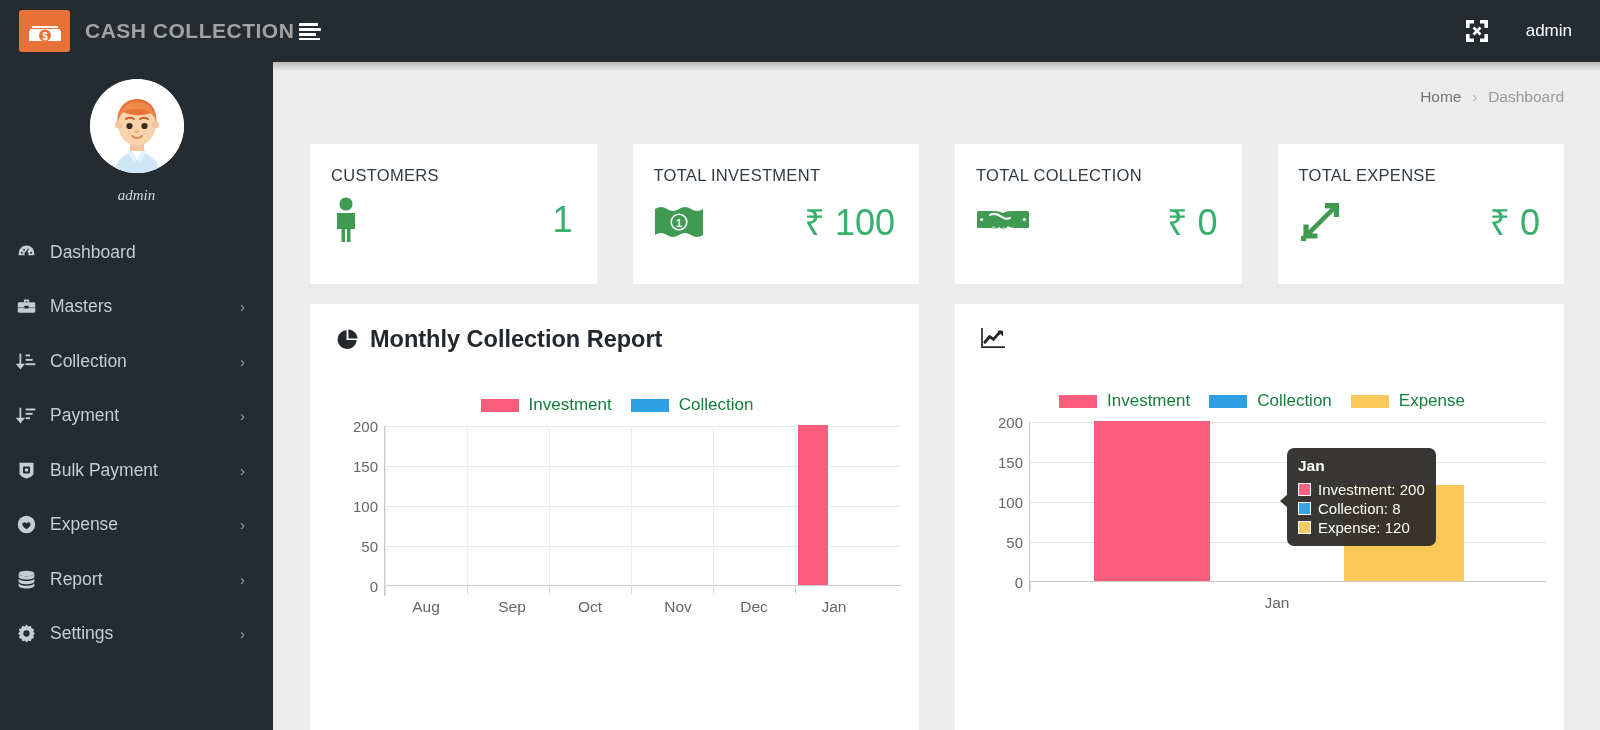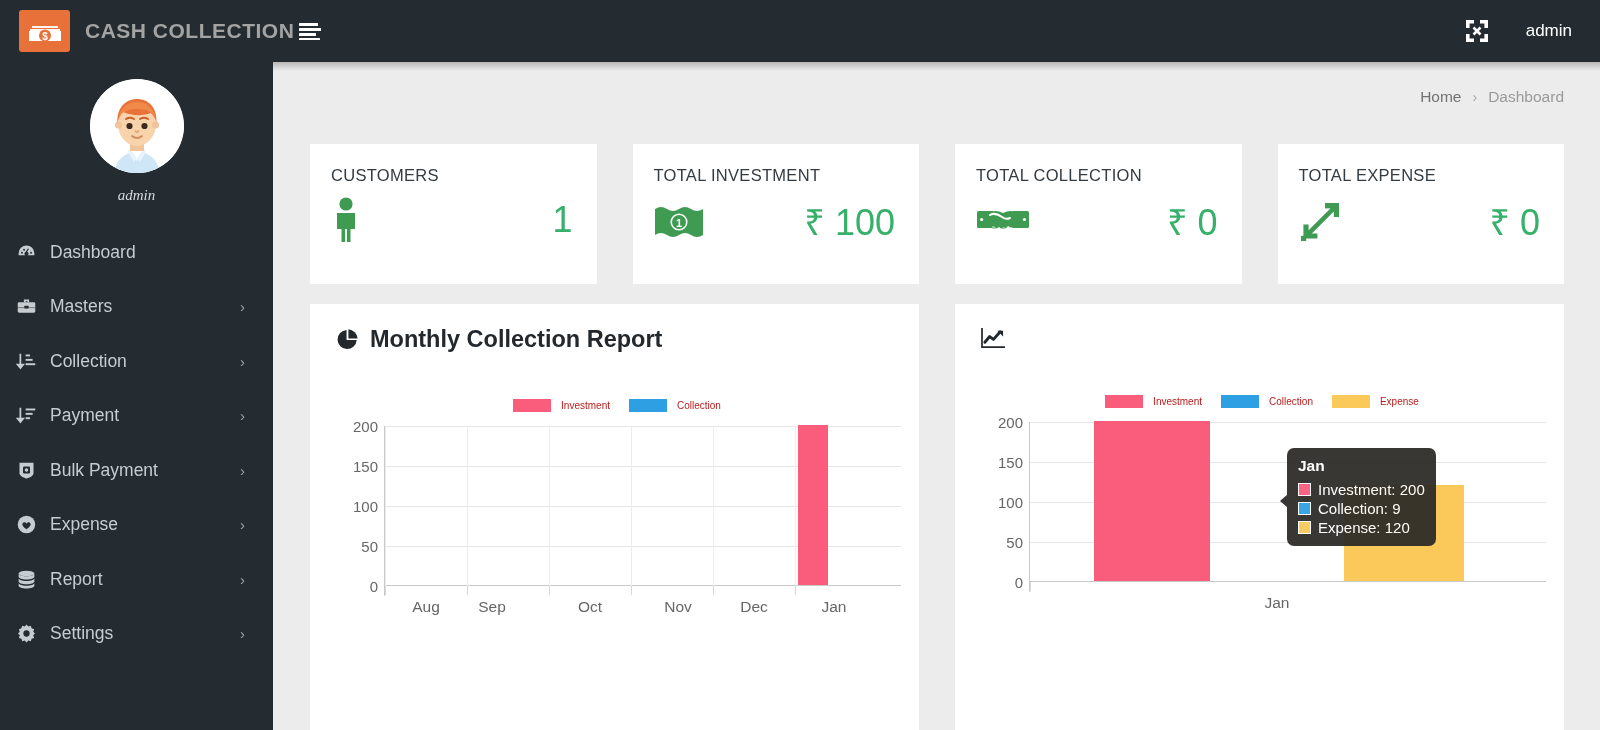--- a/index.html
+++ b/index.html
@@ -198,21 +198,21 @@
   }
 
   
   .chart-wrap { position: relative; margin-top: 40px; height: 250px; }
   .legend {
     display: flex; align-items: center; justify-content: center;
     gap: 18px; height: 24px;
   }
   .legend-item { display: flex; align-items: center; gap: 9px; cursor: pointer; }
   .legend-swatch { width: 40px; height: 15px; border: 1px solid #fff; }
-  .legend-label { font-size: 10px; color: #b91c1c; }
+  .legend-label { font-size: 17px; color: #15803d; }
 
   .plot { position: relative; margin-top: 9px; height: 195px; }
   .ylabels {
     position: absolute; left: 0; top: 0; width: 46px; height: 160px;
   }
   .ytick {
     position: absolute; right: 0;
     font-size: 15px; color: #666666;
     transform: translateY(-50%);
     text-align: right;
@@ -579,21 +579,21 @@
             <div class="vtick" style="left:165px;"></div>
             <div class="vtick" style="left:247px;"></div>
             <div class="vtick" style="left:329px;"></div>
             <div class="vtick" style="left:411px;"></div>
 
             <div class="bar" style="left:414px; width:30px; height:160px; background:#fa5c7c;"></div>
           </div>
 
           <div class="xlabels">
             <span class="xtick-label" style="left:42px;">Aug</span>
-            <span class="xtick-label" style="left:108px;">Sep</span>
+            <span class="xtick-label" style="left:128px;">Sep</span>
             <span class="xtick-label" style="left:206px;">Oct</span>
             <span class="xtick-label" style="left:294px;">Nov</span>
             <span class="xtick-label" style="left:370px;">Dec</span>
             <span class="xtick-label" style="left:450px;">Jan</span>
           </div>
         </div>
       </div>
     </div>
 
     <div class="panel">
@@ -647,21 +647,21 @@
 
             <div class="tooltip" style="left:258px; top:26px;">
               <div class="tt-arrow"></div>
               <div class="tt-title">Jan</div>
               <div class="tt-row">
                 <span class="tt-swatch" style="background:#fa5c7c;"></span>
                 <span class="tt-text">Investment: 200</span>
               </div>
               <div class="tt-row">
                 <span class="tt-swatch" style="background:#2f9fe3;"></span>
-                <span class="tt-text">Collection: 9</span>
+                <span class="tt-text">Collection: 8</span>
               </div>
               <div class="tt-row">
                 <span class="tt-swatch" style="background:#fbc85a;"></span>
                 <span class="tt-text">Expense: 120</span>
               </div>
             </div>
           </div>
 
           <div class="xlabels">
             <span class="xtick-label" style="left:248px;">Jan</span>

